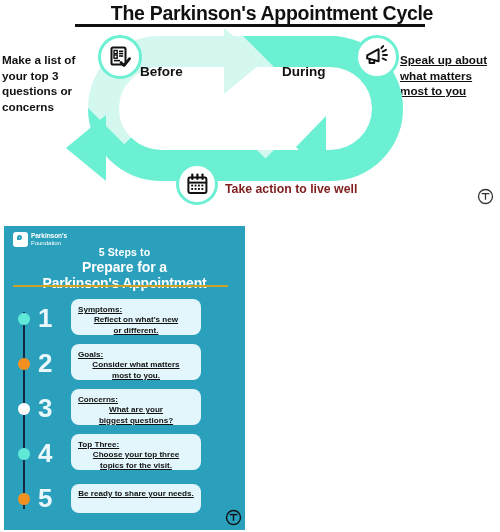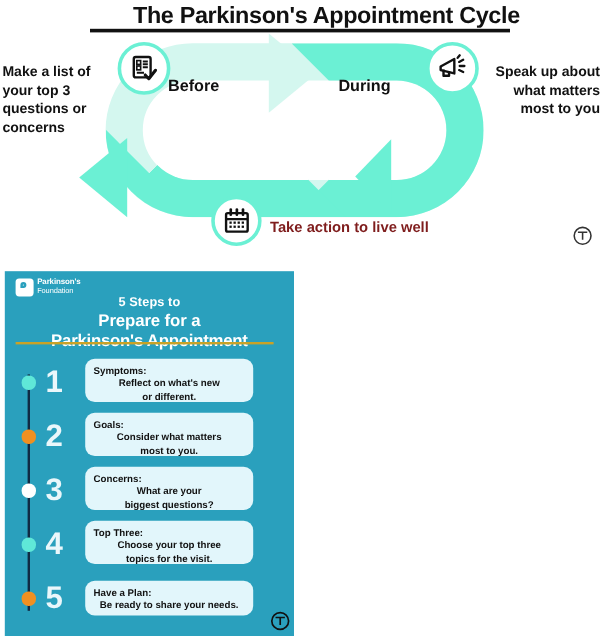--- a/index.html
+++ b/index.html
@@ -26,21 +26,21 @@
     position:absolute;left:75px;top:24px;width:350px;height:3px;
     background:#111111;
   }
 
   
   .side-caption{
     position:absolute;
     font-size:11.7px;line-height:15.5px;font-weight:600;color:#111111;
   }
   #caption-left{left:2px;top:52px;width:88px;text-align:left;}
-  #caption-right{left:400px;top:52px;width:100px;text-align:right;}
+  #caption-right{left:400px;top:52px;width:100px;text-align:left;text-decoration:underline;}
 
   
   #cycle-graphic{position:absolute;left:88px;top:36px;width:315px;height:160px;}
 
   .ring-pale{
     position:absolute;left:0;top:0;width:315px;height:145px;
     border:31px solid #d4f7ef;
     border-radius:74px;
     box-sizing:border-box;
   }
@@ -157,25 +157,26 @@
   .timeline-dot{
     position:absolute;left:18px;width:11.5px;height:11.5px;border-radius:50%;
   }
 
   .step-row{position:absolute;left:0;width:241px;}
   .step-num{
     position:absolute;left:38px;
     font-size:26px;font-weight:bold;color:#eaf7fb;line-height:1;
   }
   .step-card{
-    position:absolute;left:71px;width:140px;
+    position:absolute;left:71px;width:130px;
     background:#e2f6fb;
     border-radius:8px;
     padding:5px 7px 6px 7px;
     box-sizing:border-box;
+    text-decoration:underline;
   }
   .step-card-title{font-size:8.1px;font-weight:bold;color:#111111;line-height:11px;}
   .step-card-desc{font-size:8.1px;font-weight:bold;color:#111111;line-height:10.6px;text-align:center;}
 
   #watermark-bottom{position:absolute;left:225px;top:509px;width:17px;height:17px;}
 </style>
 </head>
 <body>
 
 <div id="cycle-section">
@@ -303,21 +304,20 @@
   <div class="step-num" style="top:440px">4</div>
   <div class="step-card" style="top:434px;height:36px">
     <div class="step-card-title">Top Three:</div>
     <div class="step-card-desc">Choose your top three</div>
     <div class="step-card-desc">topics for the visit.</div>
   </div>
 
   <div class="timeline-dot" style="top:493px;background:#f09020"></div>
   <div class="step-num" style="top:485px">5</div>
   <div class="step-card" style="top:484px;height:29px">
-    <div class="step-card-title">Have a Plan:</div>
     <div class="step-card-desc">Be ready to share your needs.</div>
   </div>
 </div>
 
 <div id="watermark-bottom">
   <svg width="17" height="17" viewBox="0 0 17 17">
     <circle cx="8.5" cy="8.5" r="7" fill="none" stroke="#111" stroke-width="1.4"></circle>
     <line x1="4.6" y1="5.6" x2="12.4" y2="5.6" stroke="#111" stroke-width="1.4"></line>
     <line x1="8.5" y1="5.6" x2="8.5" y2="11.8" stroke="#111" stroke-width="1.4"></line>
   </svg>

